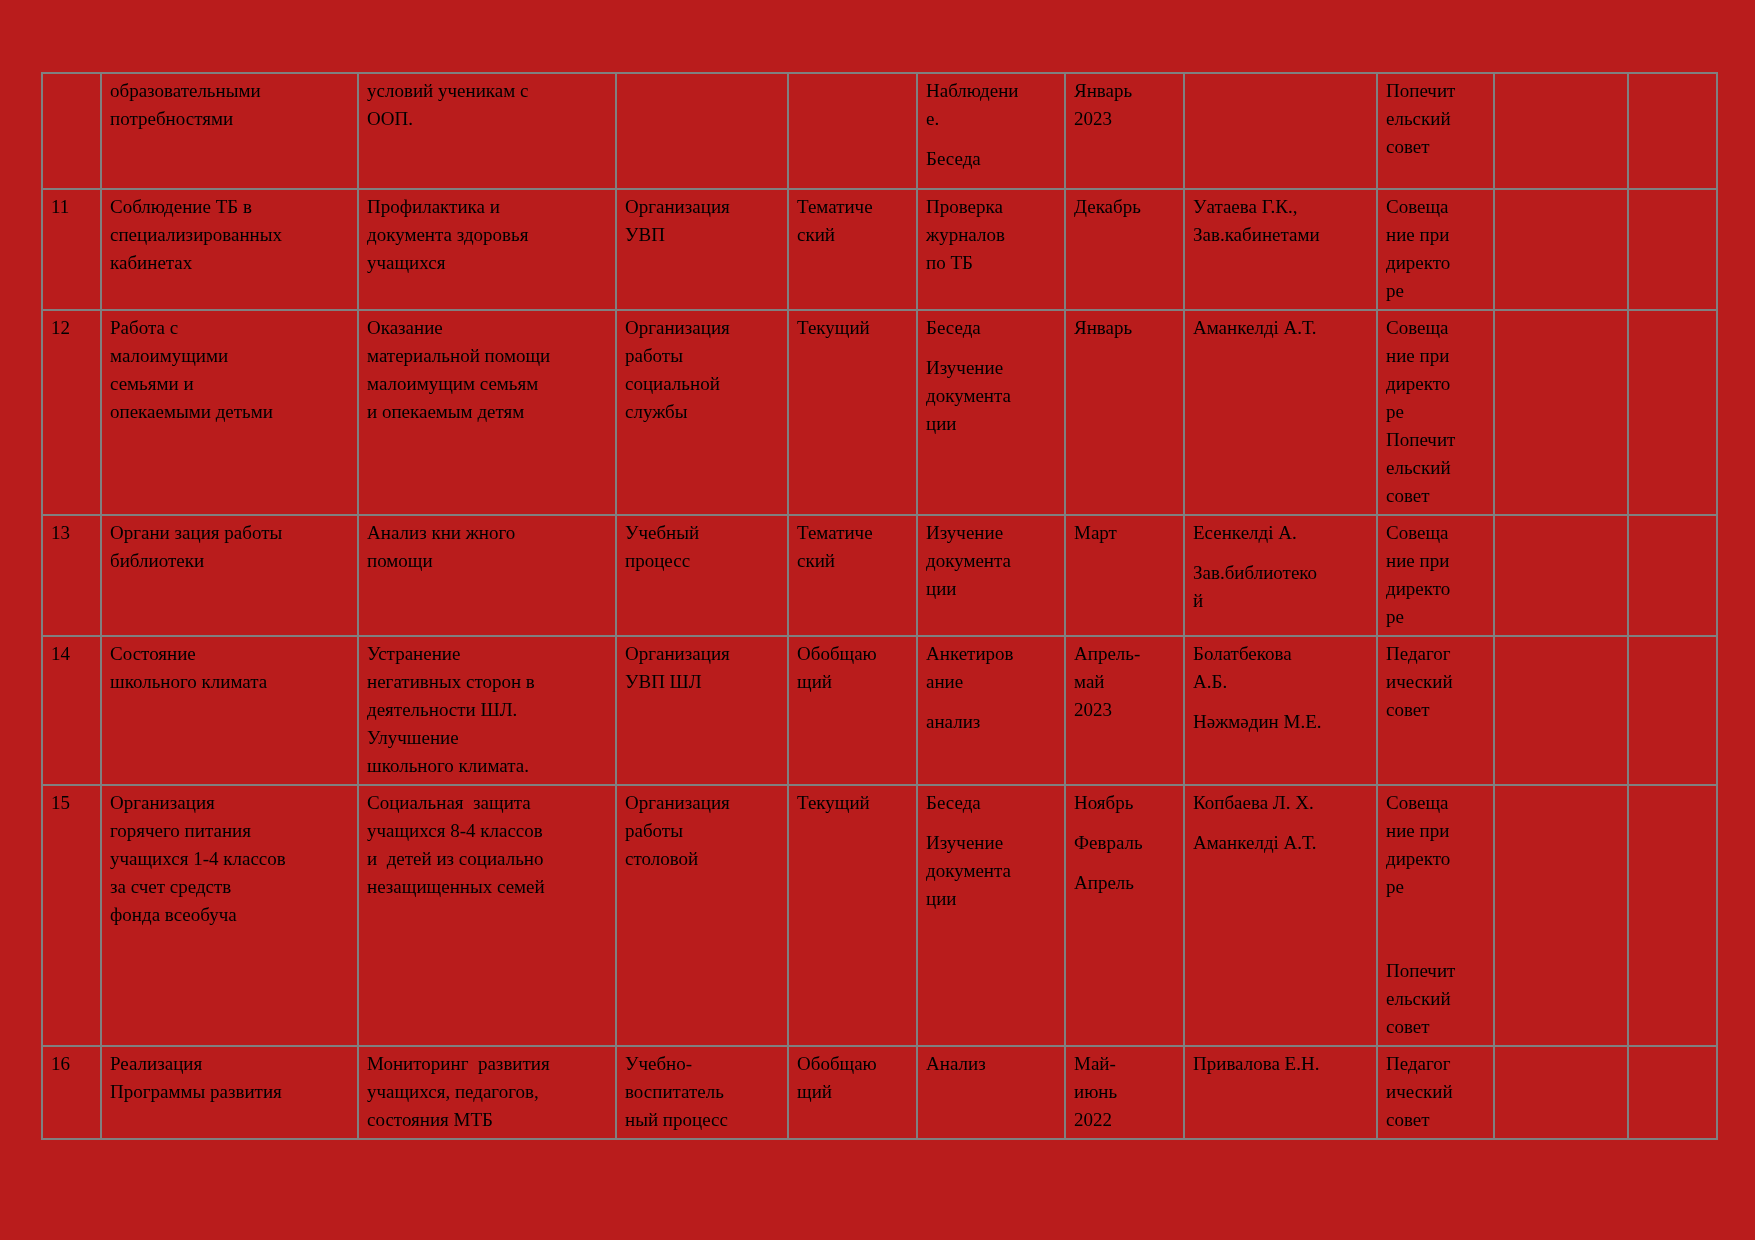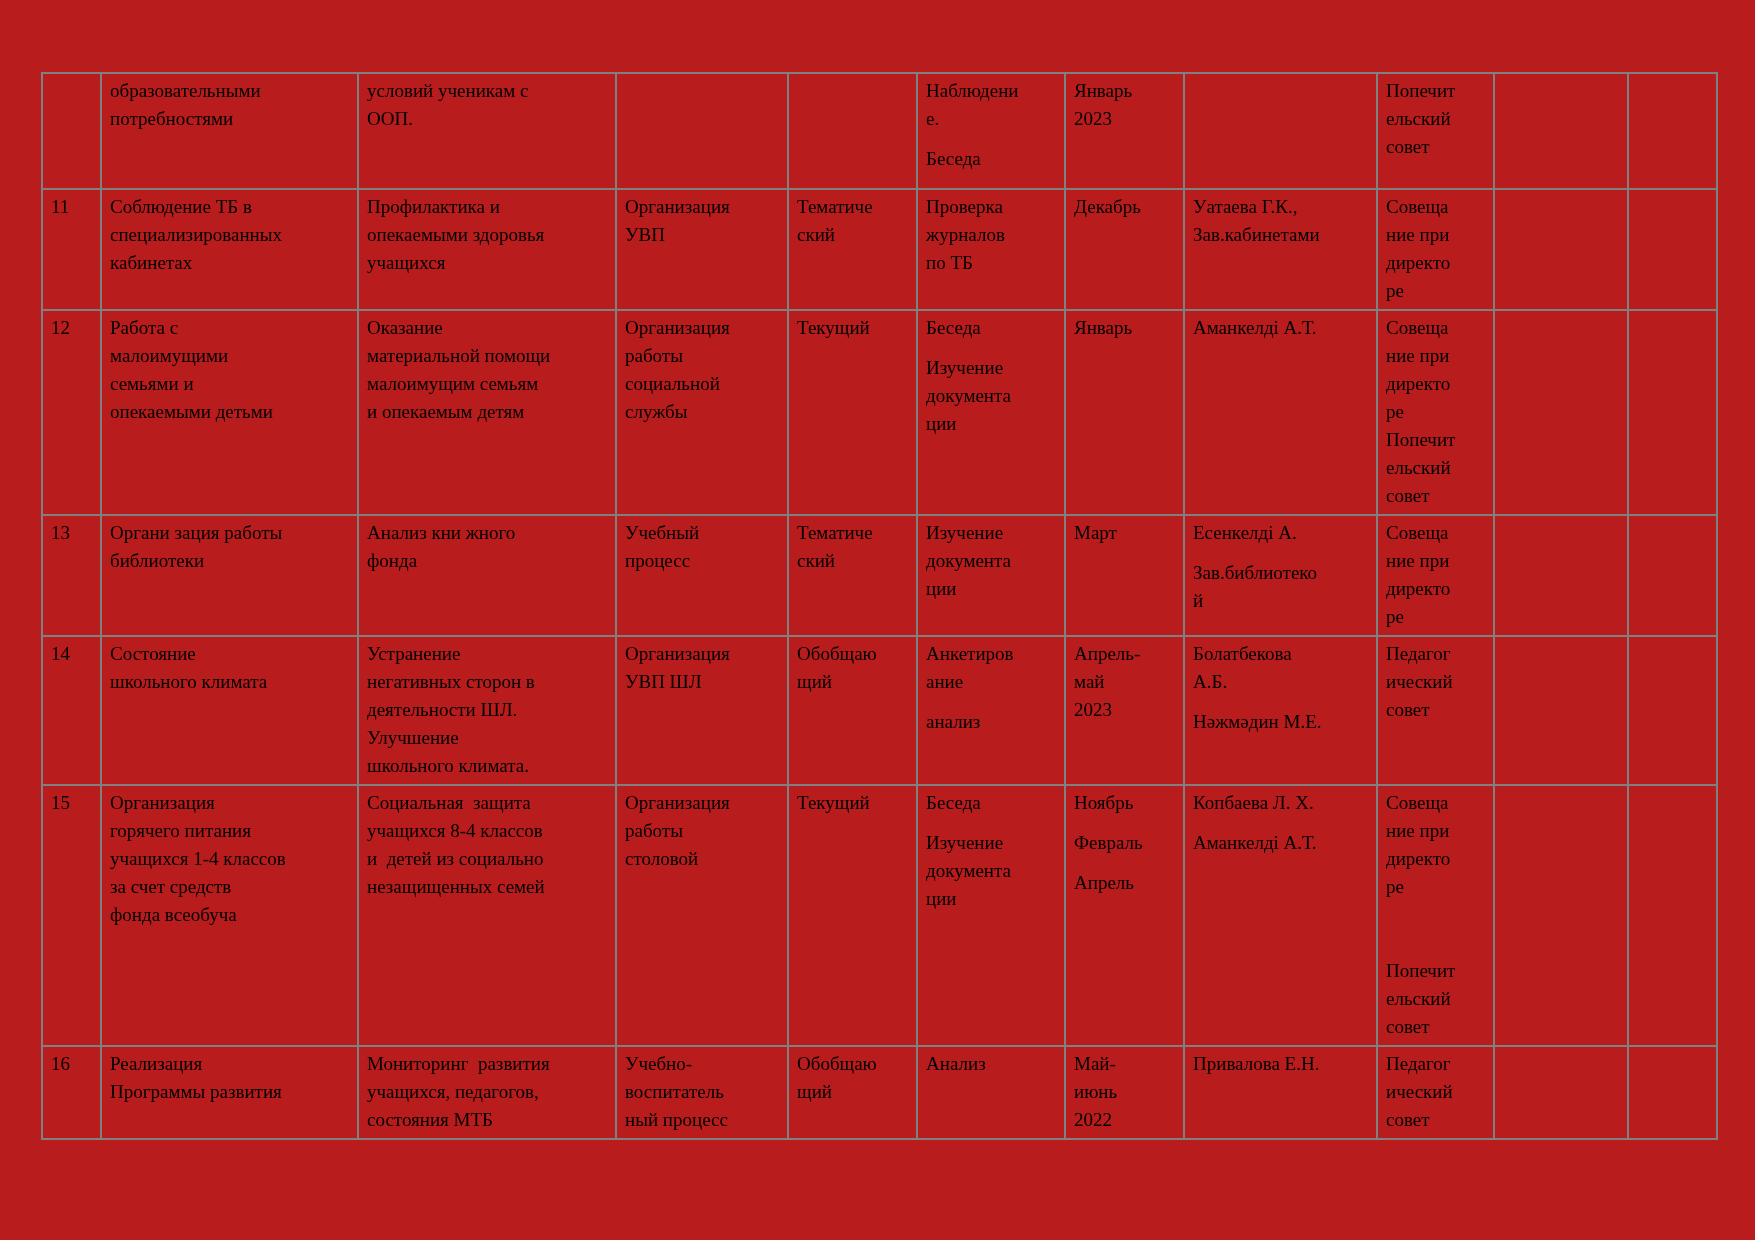--- a/index.html
+++ b/index.html
@@ -117,21 +117,21 @@
           <td class="c0">
             <p>11</p>
           </td>
           <td class="c1">
             <p>Соблюдение ТБ в
 специализированных
 кабинетах</p>
           </td>
           <td class="c2">
             <p>Профилактика и
-опекаемыми здоровья
+документа здоровья
 учащихся</p>
           </td>
           <td class="c3">
             <p>Организация
 УВП</p>
           </td>
           <td class="c4">
             <p>Тематиче
 ский</p>
           </td>
@@ -208,21 +208,21 @@
         <tr class="r3">
           <td class="c0">
             <p>13</p>
           </td>
           <td class="c1">
             <p>Органи зация работы
 библиотеки</p>
           </td>
           <td class="c2">
             <p>Анализ кни жного
-фонда</p>
+помощи</p>
           </td>
           <td class="c3">
             <p>Учебный
 процесс</p>
           </td>
           <td class="c4">
             <p>Тематиче
 ский</p>
           </td>
           <td class="c5">

